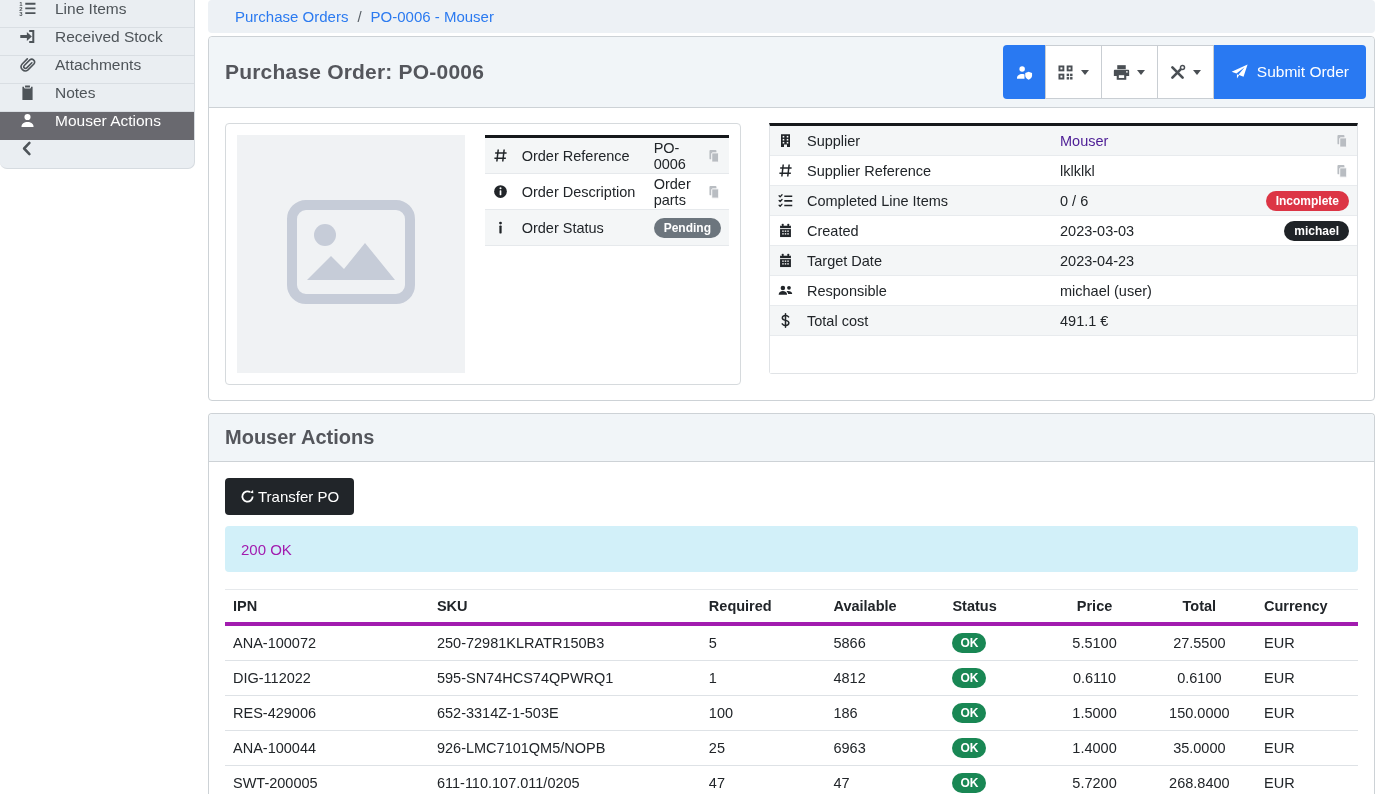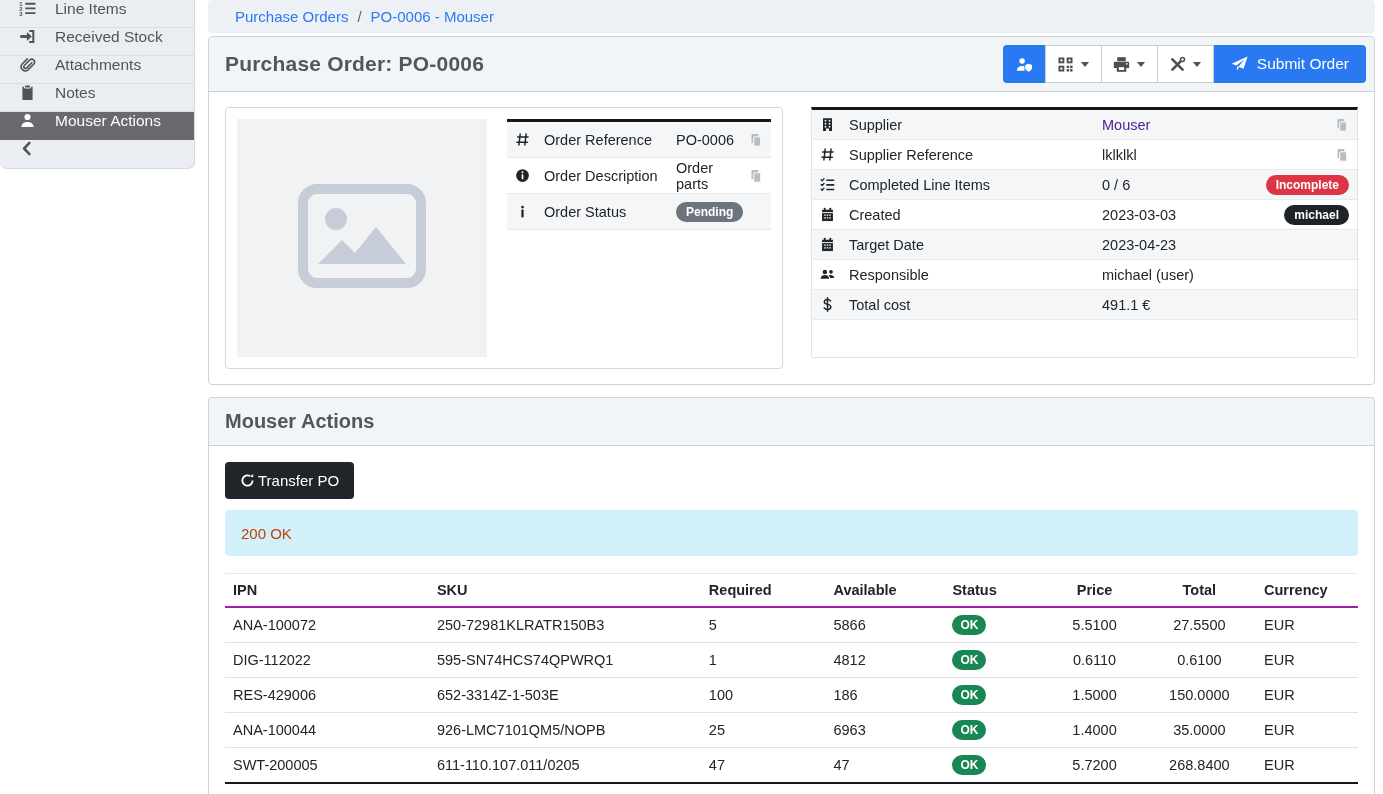--- a/index.html
+++ b/index.html
@@ -35,38 +35,38 @@
   .card.second { margin-top:12px; border-bottom:none; border-radius:4px 4px 0 0; }
   .card-head {
     background:#f1f5f8; border-bottom:1px solid #cdd2d6; border-radius:4px 4px 0 0;
     padding:8px 8px 8px 16px; display:flex; align-items:center; justify-content:space-between;gap:11px;
   }
   .card-head h1 { font-size:21px; font-weight:700; color:#54565c; letter-spacing:.2px; }
   .card-head h2 { font-size:20px; font-weight:700; color:#54565c; padding:4px 0; }
   
   .btn-row { display:flex; }
   .btn {
-    height:38px; display:flex; align-items:center; justify-content:center;
+    height:54px; display:flex; align-items:center; justify-content:center;
     border:1px solid transparent; font-family:inherit; cursor:pointer; background:none;
   }
   .btn svg { width:17px; height:17px; }
   .btn.blue  { background:#2979f2; color:#fff; }
   .btn.first { width:43px; border-radius:4px 0 0 4px; }
   .btn.white { width:57px; gap:7px; background:#fff; border:1px solid #c9ced3; color:#4a4f54; margin-left:-1px; }
   .btn.last  { border-radius:0 4px 4px 0; padding:0 16px; gap:9px; font-size:15.5px; }
   .caret { width:0; height:0; border-left:4px solid transparent; border-right:4px solid transparent; border-top:5px solid #4a4f54; }
   .btn.dark {
     background:#212529; color:#fff; border-radius:4px; height:37px;
     padding:0 14px; gap:3px; font-size:15px;
   }
   .btn.dark svg { width:15px; height:15px; }
   
   .po-body { padding:15px 16px; display:flex; align-items:flex-start; }
   .left-panel {
-    width:558px; height:262px; border:1px solid #d6dadd; border-radius:4px;
+    width:516px; height:262px; border:1px solid #d6dadd; border-radius:4px;
     padding:11px; display:flex; background:#fff;
   }
   .img-box { width:250px; height:238px; background:#f0f2f4; display:flex; align-items:center; justify-content:center; }
   .details1 { flex:1; margin-left:20px; border-top:3px solid #15181b; align-self:flex-start; }
   .drow { display:flex; align-items:center; padding:0 8px; font-size:14.5px; }
   .details1 .drow { height:36px; border-bottom:1px solid #e6e9ec; }
   .details1 .drow:nth-child(odd) { background:#f4f6f7; }
   .details1 .dlabel { width:132px; }
   .right-panel {
     margin-left:28px; flex:1; align-self:flex-start;
@@ -88,26 +88,26 @@
     display:inline-block; color:#fff; font-size:12px; font-weight:700;
     padding:4px 10px; border-radius:11px; line-height:1;
   }
   .badge.gray { background:#6c757d; }
   .badge.red { background:#dc3545; }
   .badge.dark { background:#1f2327; }
   .badge.green { background:#198754; padding:4px 8px; }
   
   .panel-body { padding:16px; }
   .alert {
-    margin-top:11px; height:46px; background:#d2f0f9; color:#c2410c;
+    margin-top:11px; height:46px; background:#d2f0f9; color:#a21caf;
     border-radius:4px; display:flex; align-items:center; padding:0 16px; font-size:15px;
   }
   table { width:100%; border-collapse:collapse; margin-top:17px; font-size:14.5px; }
   thead th {
-    text-align:left; font-weight:700; padding:8px; border-bottom:2px solid #a21caf;
+    text-align:left; font-weight:700; padding:8px; border-bottom:4px solid #a21caf;
     border-top:1px solid #e6e9ec;
   }
   tbody td { padding:7px 8px; border-bottom:1px solid #dee2e6; }
   tbody tr:last-child td { border-bottom:2px solid #15181b; }
   th.r, td.r { text-align:center; }
 </style>
 </head>
 <body>
 
 <aside class="sidebar">

